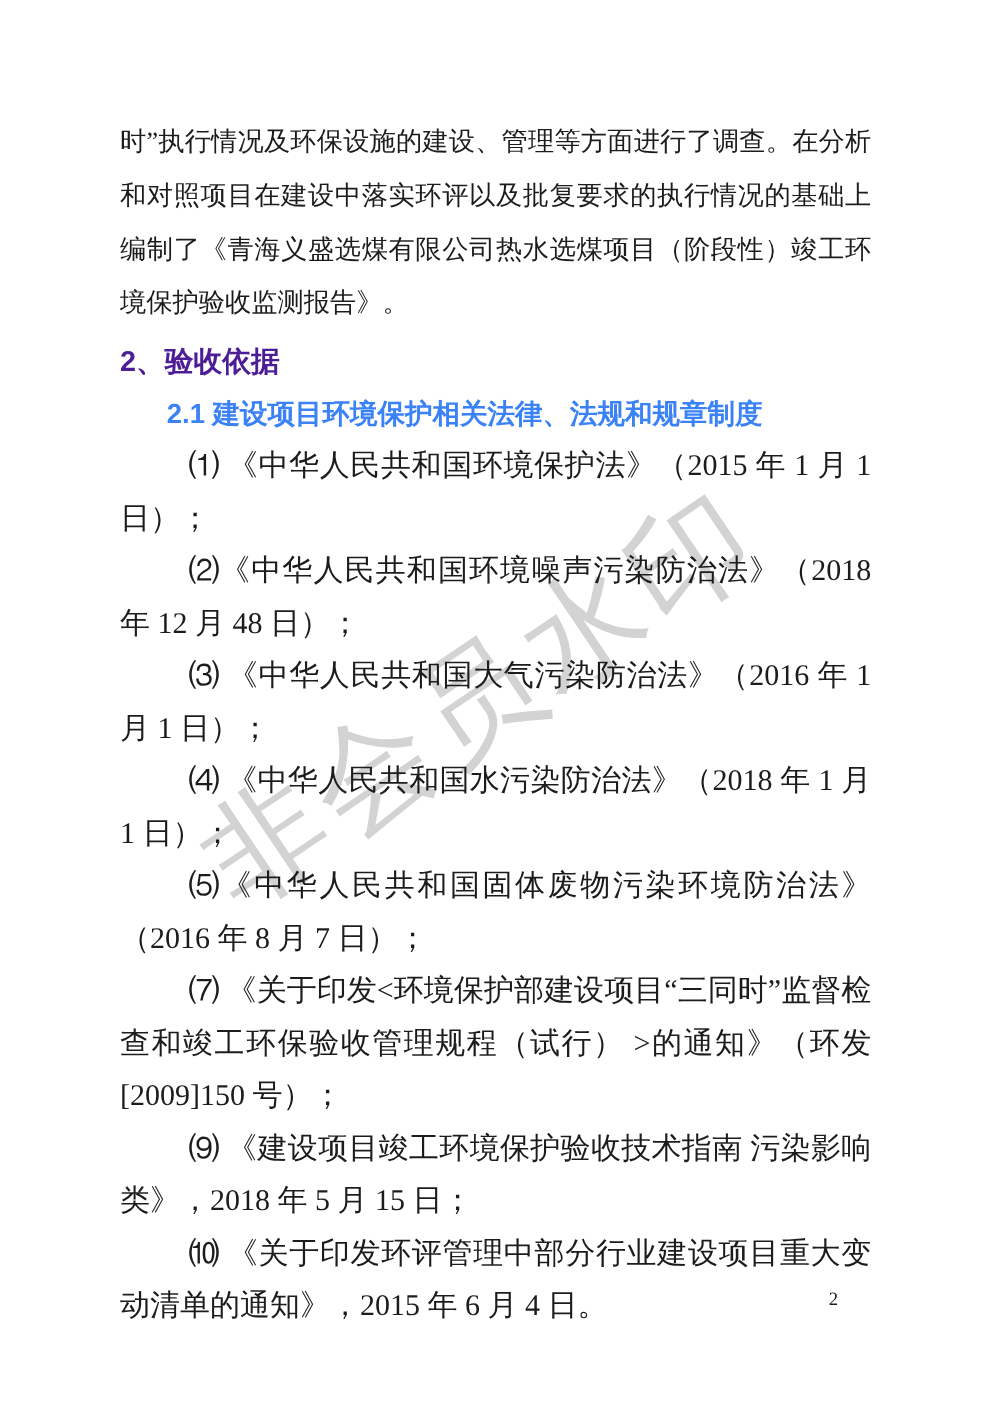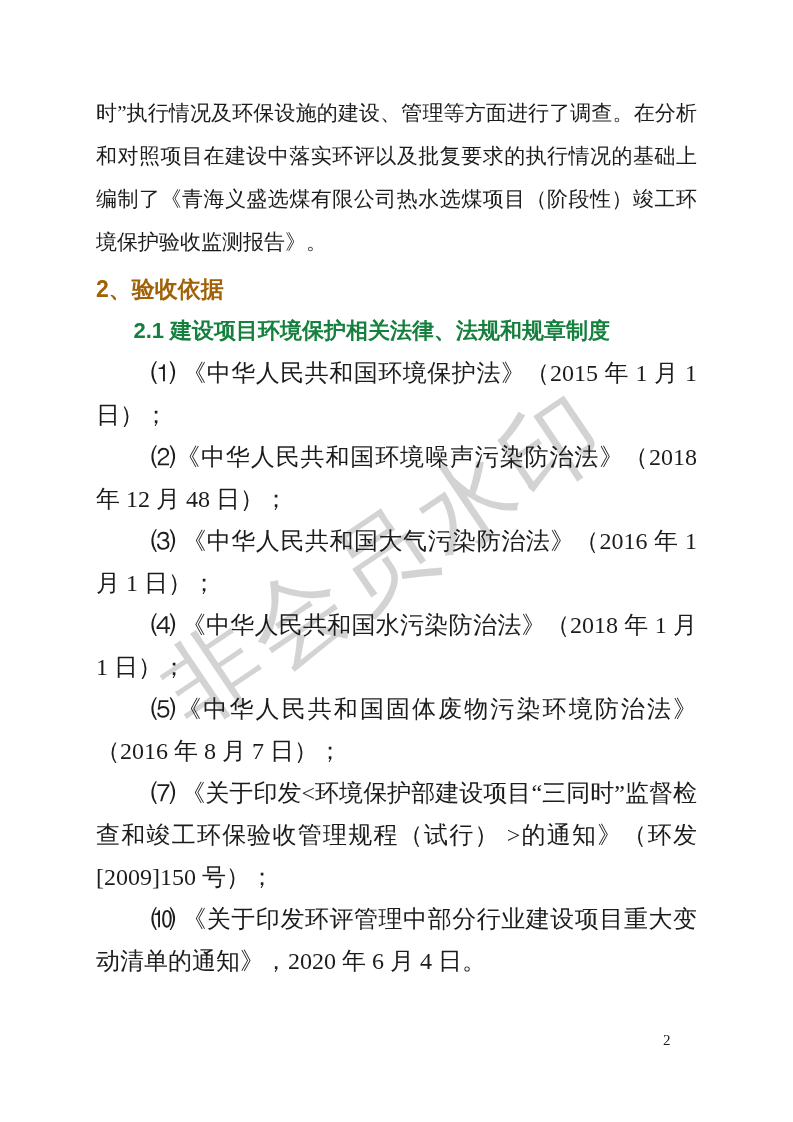--- a/index.html
+++ b/index.html
@@ -34,30 +34,30 @@
     line-height:43px;
     text-align:justify;
     margin:0;
   }
   .section-heading {
     font-family:"Liberation Sans","DejaVu Sans",sans-serif;
     font-weight:bold;
     font-size:23px;
     line-height:42px;
     margin:4px 0 0 0;
-    color:#a16207;
+    color:#4c1d95;
   }
   .subsection-heading {
     font-family:"Liberation Sans","DejaVu Sans",sans-serif;
     font-weight:bold;
     font-size:22px;
     line-height:42px;
     margin:0;
     text-indent:1.7em;
-    color:#15803d;
+    color:#3b82f6;
   }
   .item {
     font-size:24px;
     line-height:42px;
     margin:0;
     text-align:justify;
     text-indent:2.3em;
   }
   .page-number {
     position:absolute;
@@ -82,19 +82,20 @@
     <h2 class="section-heading">2、验收依据</h2>
 
     <h3 class="subsection-heading">2.1 建设项目环境保护相关法律、法规和规章制度</h3>
 
     <p class="item">⑴ 《中华人民共和国环境保护法》（2015 年 1 月 1 日）；</p>
     <p class="item">⑵《中华人民共和国环境噪声污染防治法》（2018 年 12 月 48 日）；</p>
     <p class="item">⑶ 《中华人民共和国大气污染防治法》（2016 年 1 月 1 日）；</p>
     <p class="item">⑷ 《中华人民共和国水污染防治法》（2018 年 1 月 1 日）；</p>
     <p class="item">⑸《中华人民共和国固体废物污染环境防治法》（2016 年 8 月 7 日）；</p>
     <p class="item">⑺ 《关于印发&lt;环境保护部建设项目“三同时”监督检查和竣工环保验收管理规程（试行） &gt;的通知》（环发[2009]150 号）；</p>
-    <p class="item">⑽ 《关于印发环评管理中部分行业建设项目重大变动清单的通知》，2020 年 6 月 4 日。</p>
+    <p class="item">⑼ 《建设项目竣工环境保护验收技术指南  污染影响类》，2018 年 5 月 15 日；</p>
+    <p class="item">⑽ 《关于印发环评管理中部分行业建设项目重大变动清单的通知》，2015 年 6 月 4 日。</p>
 
   </div>
 
   <div class="page-number">2</div>
 
 </div>
 
 </body></html>

